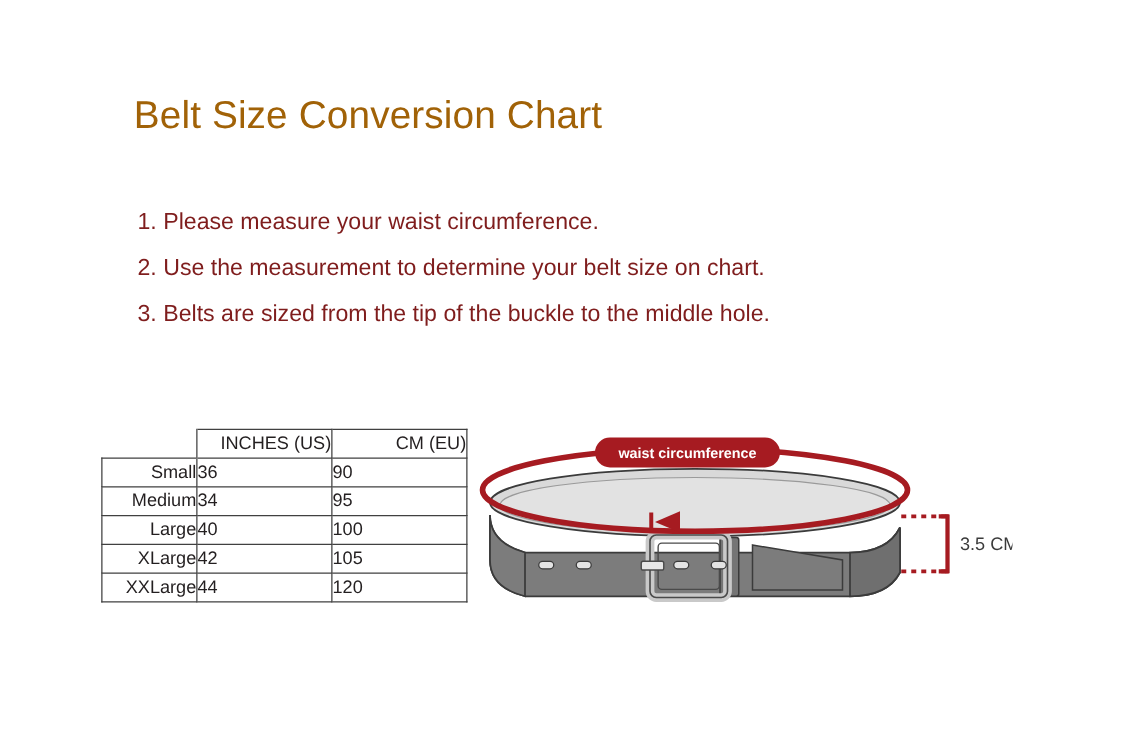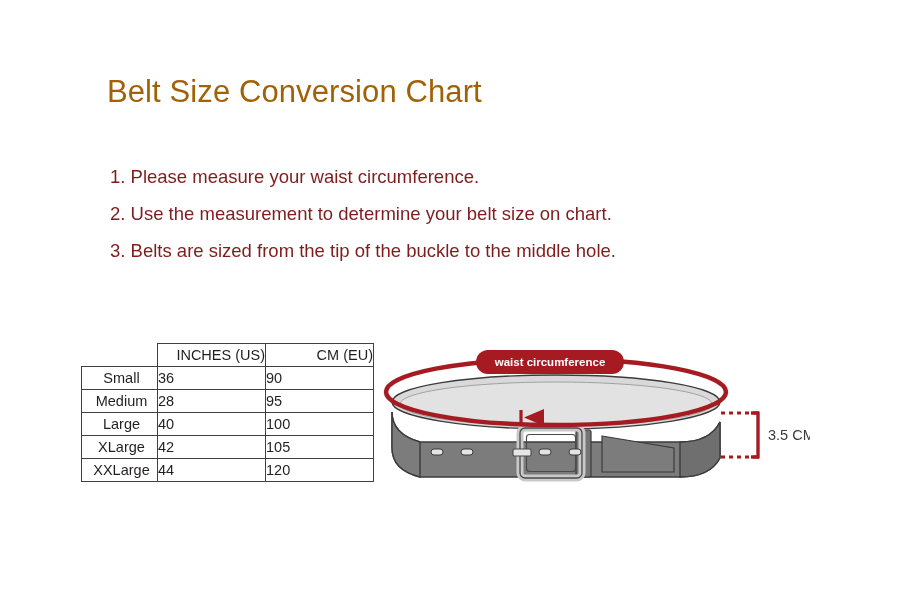--- a/index.html
+++ b/index.html
@@ -56,21 +56,21 @@
   }
   table.size-table td, table.size-table th {
     border: 1px solid #404040;
     padding: 0;
     height: 23px;
     font-weight: 400;
     box-sizing: border-box;
   }
   .cell-label {
     width: 76px;
-    text-align: center;
+    text-align: right;
     padding-left: 4px !important;
     margin-left: 39px;
   }
   .cell-val {
     width: 108px;
     text-align: left;
   }
   .corner-cell {
     border-top: none !important;
     border-left: none !important;
@@ -124,21 +124,21 @@
       </tr>
     </thead>
     <tbody>
       <tr>
         <td class="cell-label">Small</td>
         <td class="cell-val">36</td>
         <td class="cell-val">90</td>
       </tr>
       <tr>
         <td class="cell-label">Medium</td>
-        <td class="cell-val">28</td>
+        <td class="cell-val">34</td>
         <td class="cell-val">95</td>
       </tr>
       <tr>
         <td class="cell-label">Large</td>
         <td class="cell-val">40</td>
         <td class="cell-val">100</td>
       </tr>
       <tr>
         <td class="cell-label">XLarge</td>
         <td class="cell-val">42</td>

